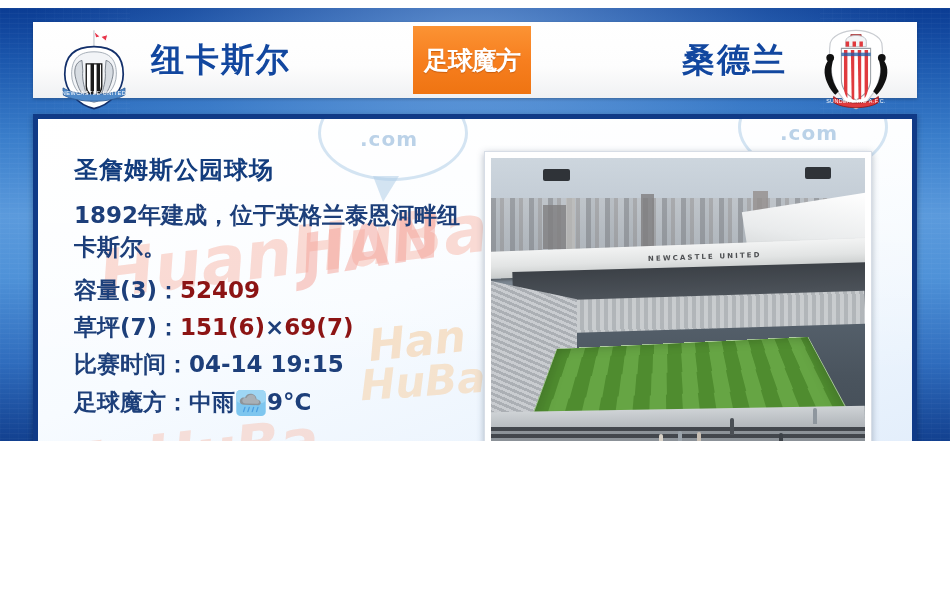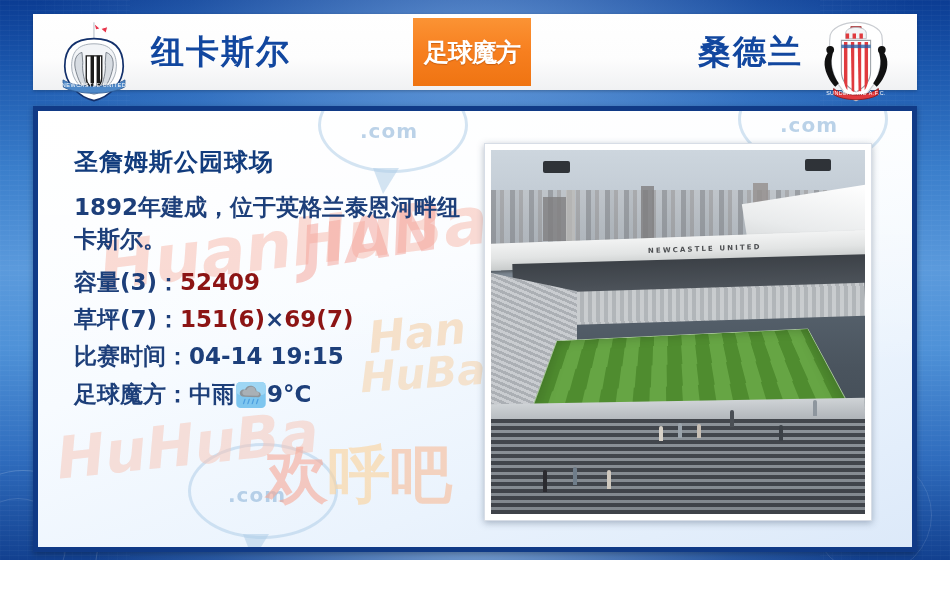--- a/index.html
+++ b/index.html
@@ -9,26 +9,27 @@
     width: 950px;
     height: 593px;
     overflow: hidden;
     font-family: "DejaVu Sans", "Liberation Sans", sans-serif;
   }
 
   
   .stage {
     position: relative;
     width: 950px;
-    height: 560px;
+    height: 433px;
     background:
       radial-gradient(ellipse 620px 300px at 50% 8%, rgba(160,205,250,0.55) 0%, rgba(120,180,240,0.18) 48%, rgba(0,0,0,0) 72%),
       radial-gradient(ellipse 500px 260px at 50% 96%, rgba(185,220,252,0.60) 0%, rgba(130,185,240,0.20) 52%, rgba(0,0,0,0) 78%),
       linear-gradient(180deg, #0b3c93 0%, #1b57ad 12%, #3a7ecb 30%, #5b9adc 48%, #4f92d8 62%, #2f6cbd 82%, #12408f 100%);
     overflow: hidden;
+    margin-top: 8px;
   }
 
   
   .bg-texture-left, .bg-texture-right {
     position: absolute;
     top: 0; bottom: 0;
     width: 130px;
     pointer-events: none;
     opacity: .30;
     background-image:
@@ -79,21 +80,21 @@
     height: 76px;
     line-height: 76px;
     font-size: 33px;
     font-weight: bold;
     color: #12479f;
     letter-spacing: 2px;
     text-shadow: 0 1px 0 rgba(255,255,255,0.9);
     white-space: nowrap;
   }
   .team-name.home { left: 118px; }
-  .team-name.away { right: 114px; }
+  .team-name.away { right: 130px; }
 
   .brand-logo {
     position: absolute;
     left: 380px;
     top: 4px;
     width: 118px;
     height: 68px;
     background: linear-gradient(180deg, #fb9334 0%, #f77f1f 50%, #ef7412 100%);
     display: flex;
     align-items: center;

